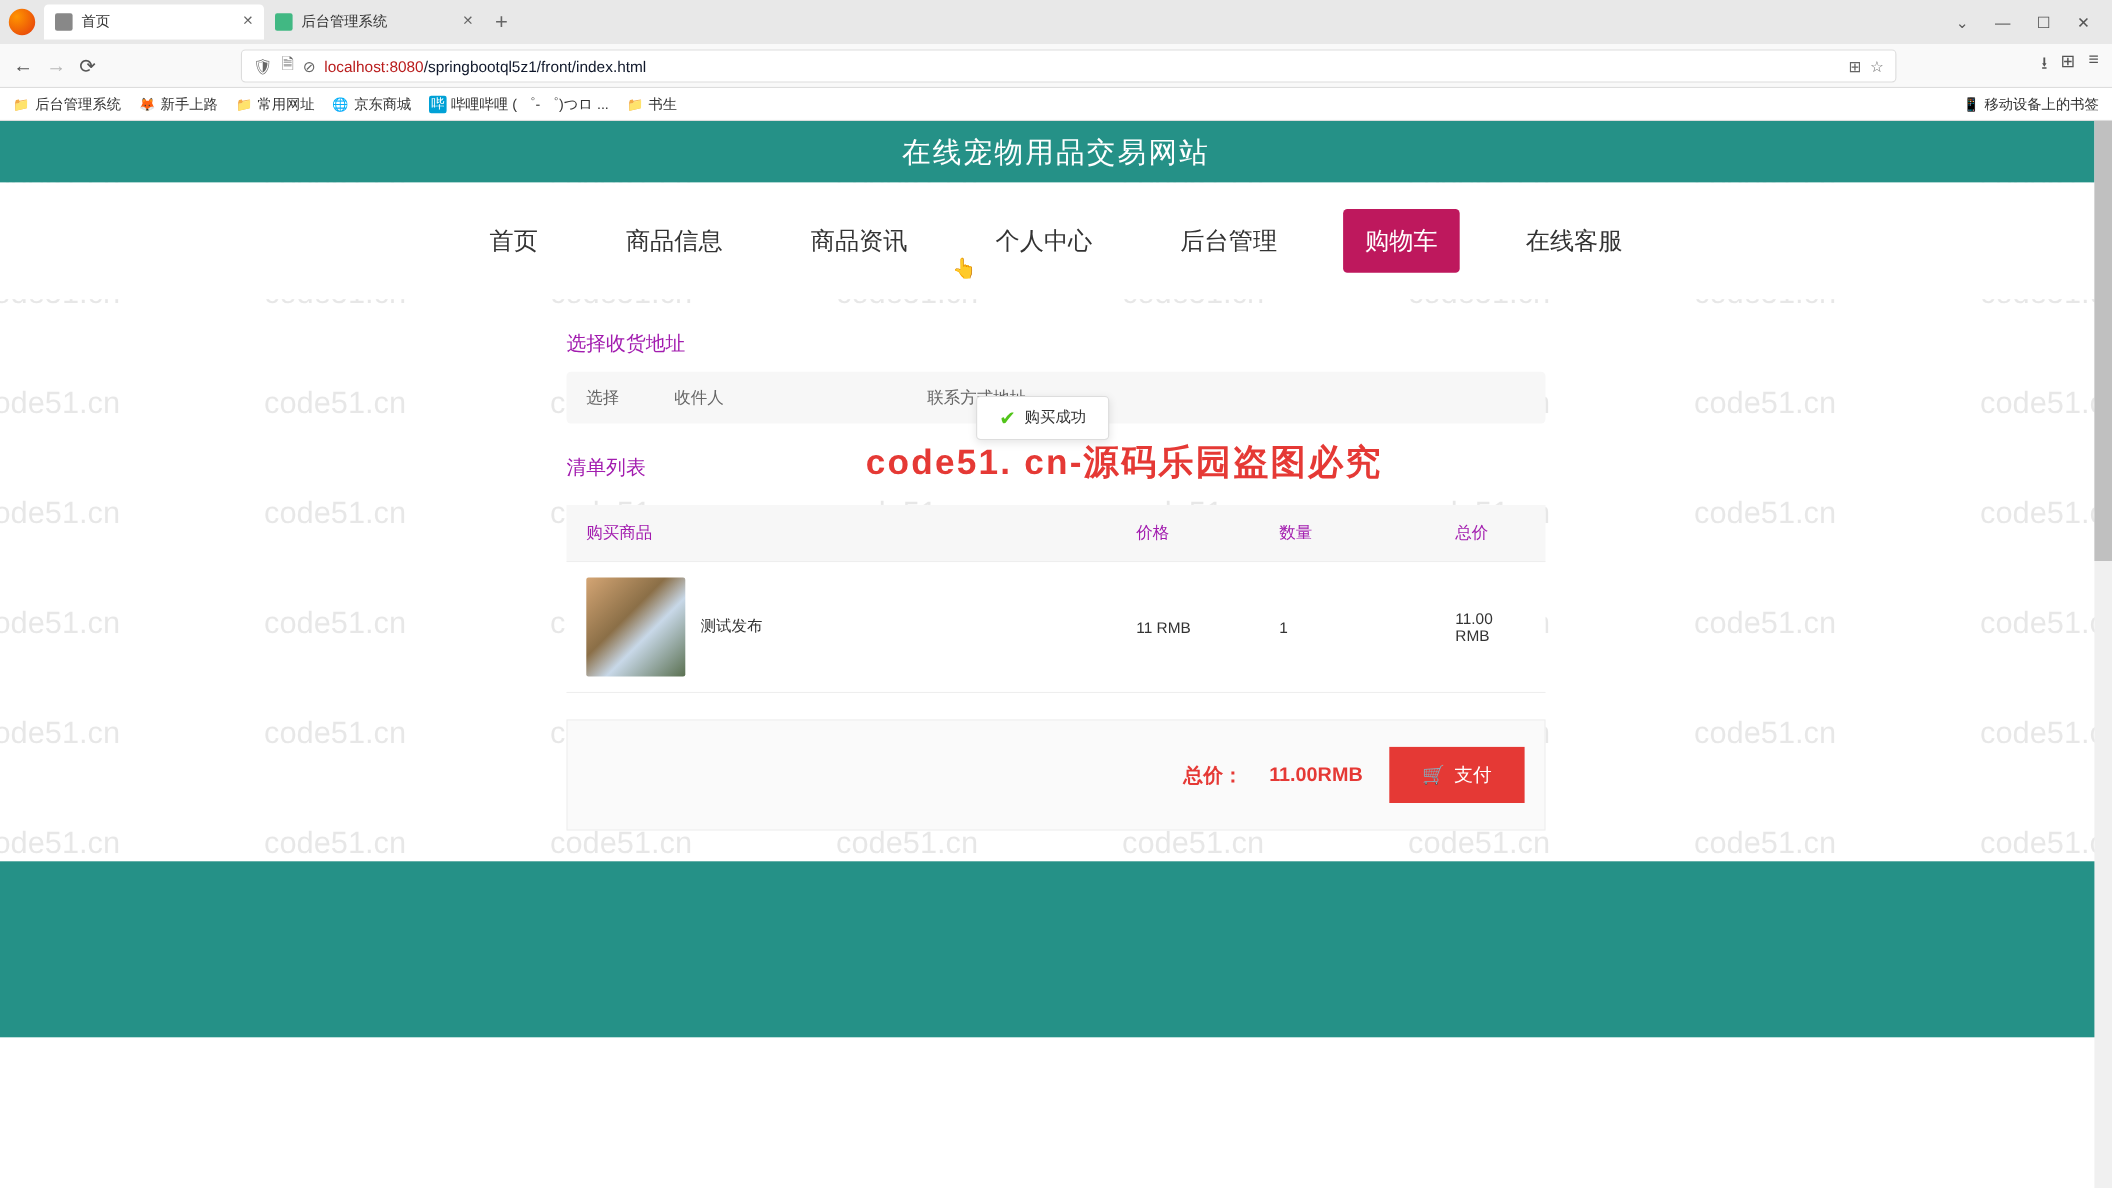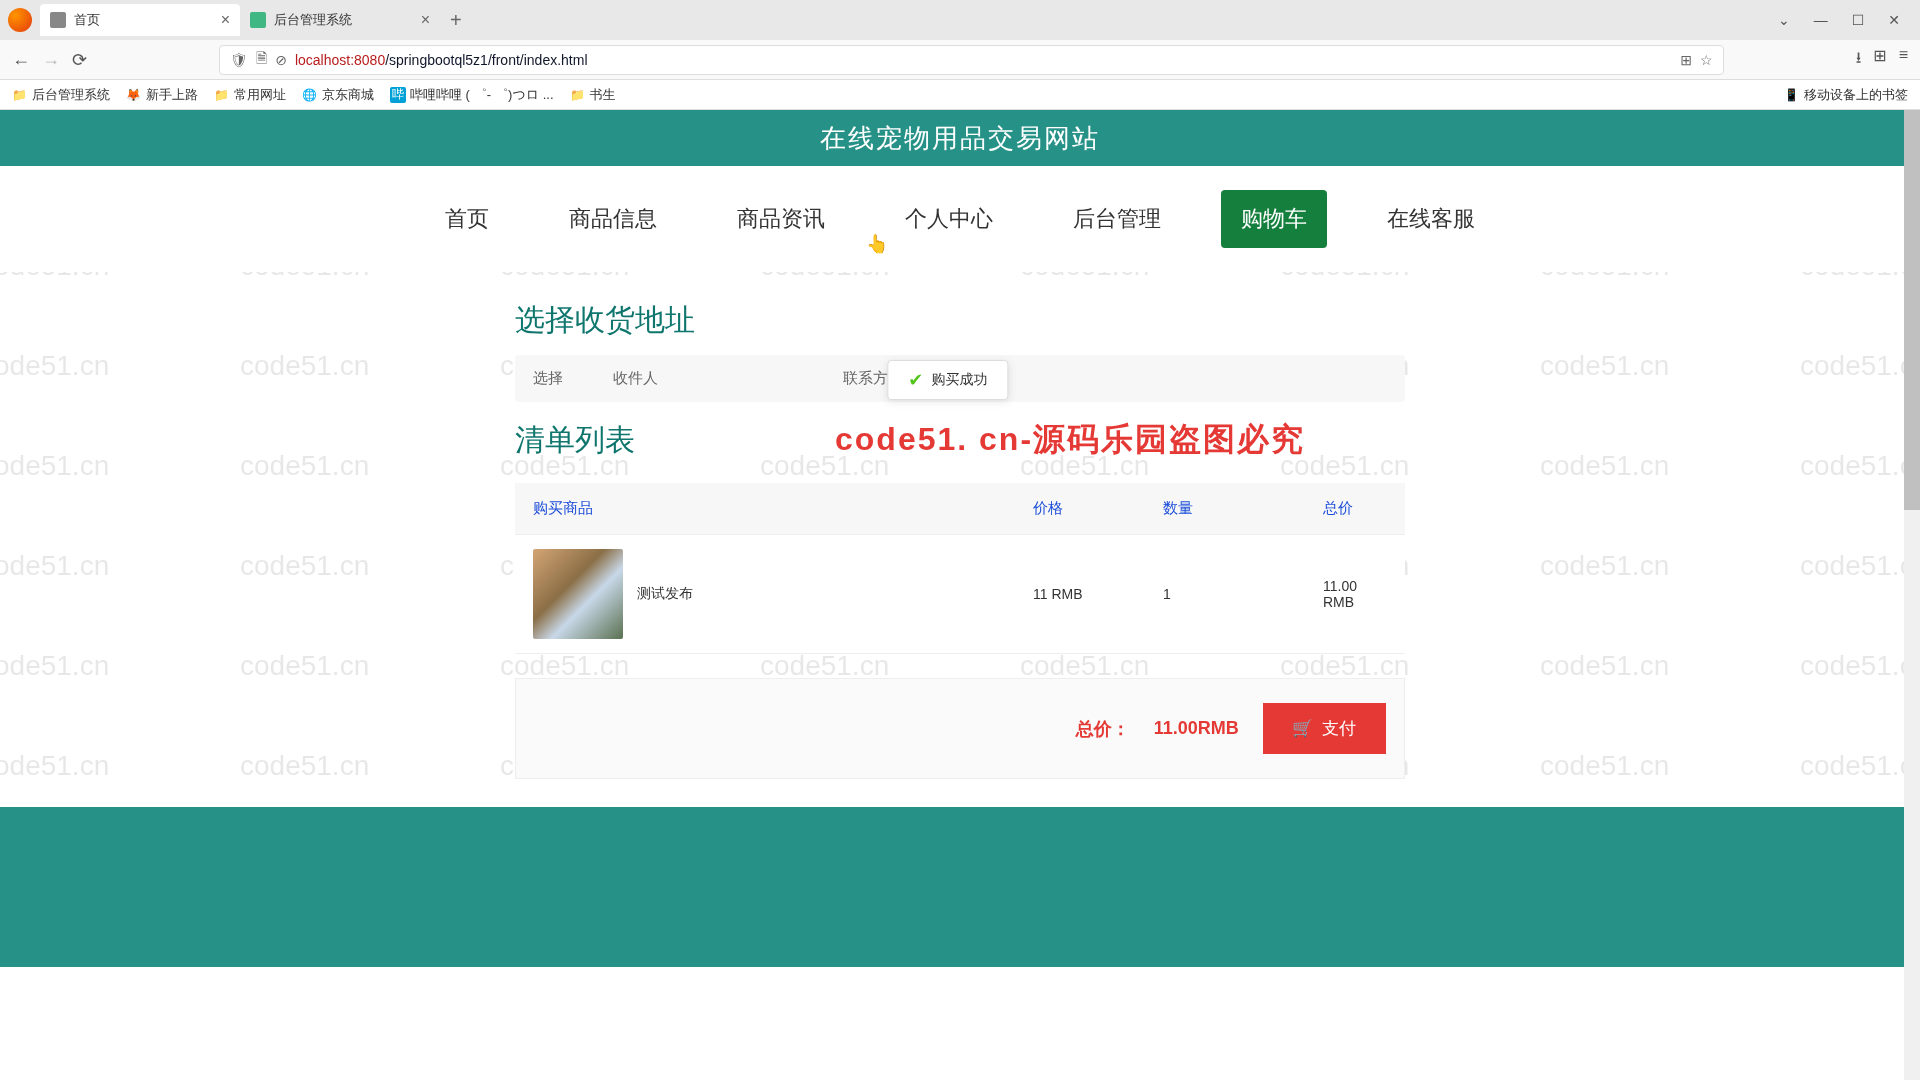--- a/index.html
+++ b/index.html
@@ -37,39 +37,39 @@
     .bm-item { display: flex; align-items: center; gap: 4px; cursor: pointer; color: #333; }
     .bm-icon { width: 16px; height: 16px; display: inline-flex; align-items: center; justify-content: center; font-size: 12px; }
     .bm-right { margin-left: auto; }
     
     
     .page { position: relative; z-index: 1; }
     .site-header { background: #259187; height: 56px; display: flex; align-items: center; justify-content: center; color: #fff; font-size: 26px; letter-spacing: 2px; }
     
     .main-nav { display: flex; justify-content: center; align-items: center; gap: 40px; padding: 24px 0; background: #fff; }
     .nav-item { font-size: 22px; color: #333; padding: 14px 20px; cursor: pointer; border-radius: 4px; }
-    .nav-item.active { background: #15803d; color: #fff; }
+    .nav-item.active { background: #be185d; color: #fff; }
     
     .toast { position: absolute; top: 250px; left: 50%; transform: translateX(-60%); background: #fff; border: 1px solid #ddd; padding: 8px 20px; border-radius: 4px; display: flex; align-items: center; gap: 8px; box-shadow: 0 2px 8px rgba(0,0,0,0.1); z-index: 3; }
     .toast-icon { color: #52c41a; font-size: 18px; }
     
     .container { width: 890px; margin: 0 auto; padding-top: 10px; }
-    .section-title { font-size: 30px; color: #0f766e; margin: 18px 0 14px; }
+    .section-title { font-size: 18px; color: #a21caf; margin: 18px 0 14px; }
     
     .addr-table { background: #f7f7f7; border-radius: 4px; overflow: hidden; }
     .addr-head { display: flex; padding: 14px 18px; color: #666; font-size: 15px; }
     .addr-row { display: flex; align-items: center; padding: 14px 18px; background: #fff; border-top: 1px solid #eee; }
     .col-select{width:80px;} .col-recv{width:120px;} .col-phone{width:170px;text-align:right;} .col-addr{flex:1;}
     .radio { width: 14px; height: 14px; border: 2px solid #1890ff; border-radius: 50%; display: inline-flex; align-items: center; justify-content: center; cursor: pointer; }
     .radio::after { content: ""; width: 7px; height: 7px; background: #1890ff; border-radius: 50%; }
     
     .big-watermark { color: #e53935; font-size: 32px; font-weight: bold; margin: 14px 0 4px; padding-left: 200px; letter-spacing: 2px; }
     
     .cart-table { margin-top: 8px; }
-    .cart-head { display: flex; padding: 16px 18px; background: #f7f7f7; color: #1d4ed8; font-size: 15px; }
+    .cart-head { display: flex; padding: 16px 18px; background: #f7f7f7; color: #a21caf; font-size: 15px; }
     .cart-row { display: flex; align-items: center; padding: 14px 18px; background: #fff; border-top: 1px solid #eee; border-bottom: 1px solid #eee; }
     .c-prod{width:500px; display:flex; align-items:center; gap: 14px;} .c-price{width:130px;} .c-qty{width:160px;} .c-total{flex:1;}
     .prod-thumb { width: 90px; height: 90px; background: linear-gradient(135deg, #d4a574 0%, #8b6f47 40%, #c8d8e8 60%, #5a7050 100%); border-radius: 2px; flex-shrink:0; }
     
     .summary { display: flex; justify-content: flex-end; align-items: center; gap: 24px; padding: 24px 18px; background: #fafafa; margin-top: 24px; border: 1px solid #eee; }
     .total-label { font-size: 18px; color: #e53935; font-weight: bold; }
     .total-value { font-size: 18px; color: #e53935; font-weight: bold; }
     .pay-btn { background: #e53935; color: #fff; padding: 14px 30px; font-size: 17px; border: none; cursor: pointer; display: flex; align-items: center; gap: 8px; }
     
     .footer-band { height: 160px; background: #259187; margin-top: 28px; }

